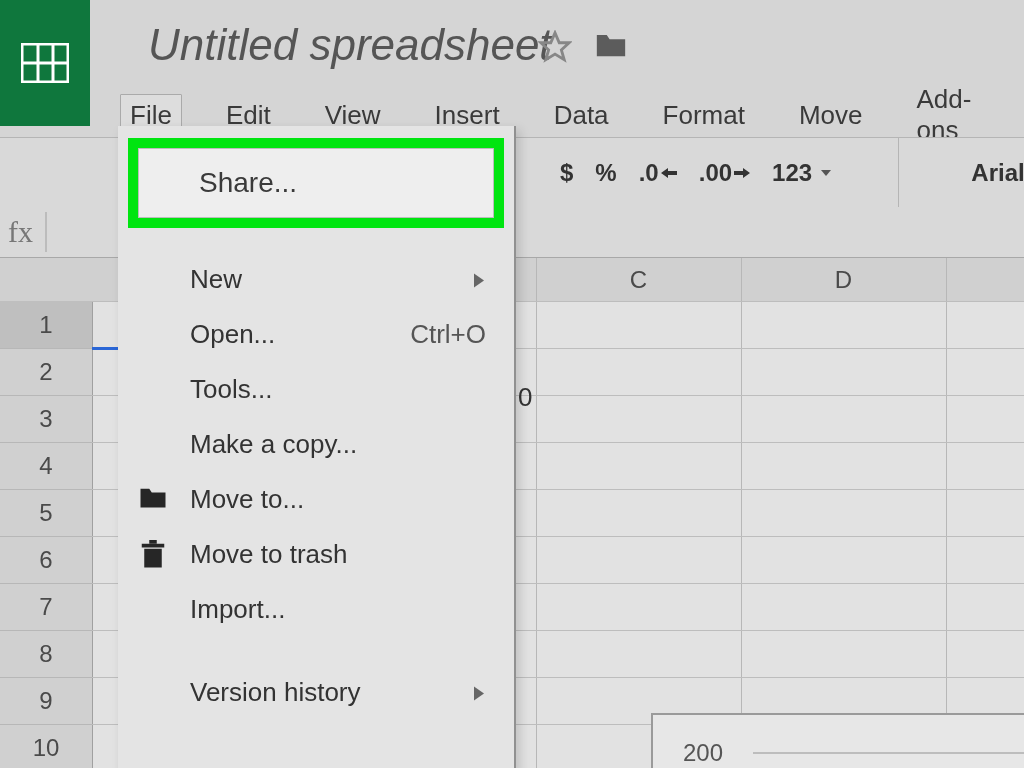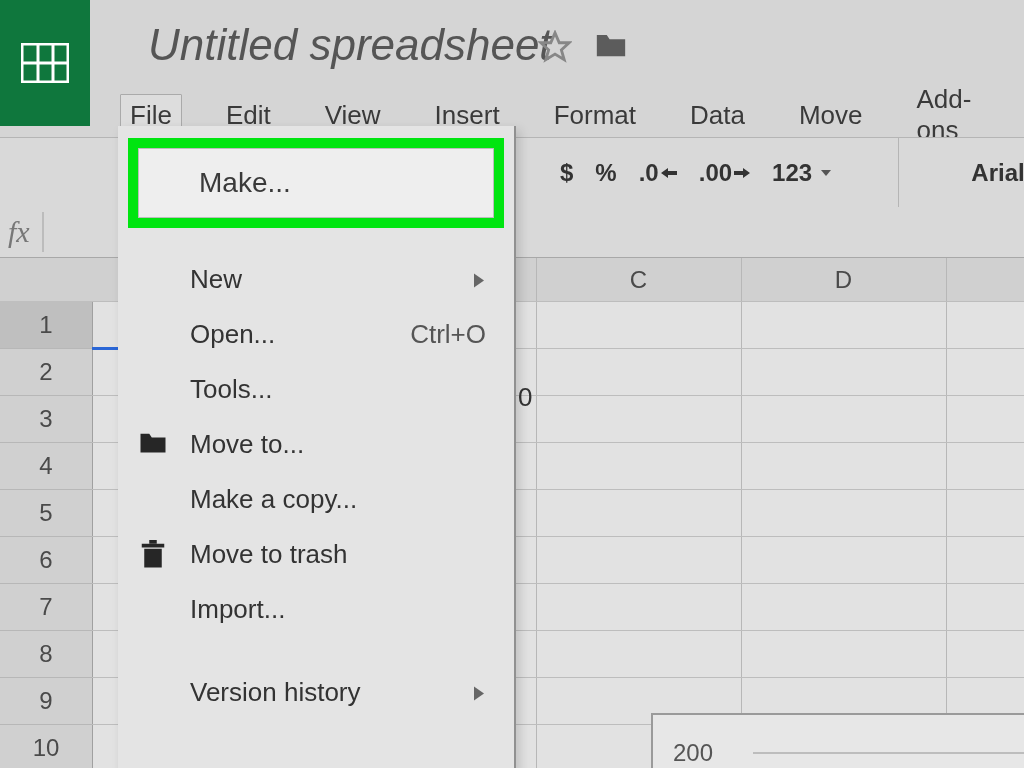--- a/index.html
+++ b/index.html
@@ -95,21 +95,20 @@
   .formula-bar {
     position: absolute;
     left: 0; top: 207px;
     right: 0; height: 50px;
     border-bottom: 2px solid #a8a8a8;
     background: #d9d9d9;
     display: flex; align-items: center;
     padding-left: 4px;
   }
   .fx-label {
-    font-style: italic;
     color: #777;
     font-size: 30px;
     font-family: "Times New Roman", serif;
     padding: 0 12px 0 4px;
   }
   .fx-sep {
     width: 2px; height: 40px; background: #bcbcbc; margin-right: 8px;
   }
 
   
@@ -181,21 +180,21 @@
     position: absolute;
     left: 651px;
     top: 455px;
     right: -2px;
     bottom: -2px;
     background: #e7e7e7;
     border: 2px solid #9a9a9a;
   }
   .chart-panel .tick {
     position: absolute;
-    left: 20px;
+    left: 30px;
     font-size: 24px;
     color: #555;
   }
   .chart-panel .gridline {
     position: absolute;
     left: 100px; right: 0;
     height: 2px;
     background: #bdbdbd;
   }
 
@@ -274,22 +273,22 @@
   <svg viewBox="0 0 24 20">
     <path d="M2 3 h7 l2 3 h11 v12 h-20 z"></path>
   </svg>
 </div>
 
 <div class="menubar">
   <div class="menu-item active">File</div>
   <div class="menu-item">Edit</div>
   <div class="menu-item">View</div>
   <div class="menu-item">Insert</div>
+  <div class="menu-item">Data</div>
   <div class="menu-item">Format</div>
-  <div class="menu-item">Data</div>
   <div class="menu-item">Move</div>
   <div class="menu-item">Add-ons</div>
   <div class="menu-item">Help</div>
 </div>
 
 <div class="toolbar">
   <div class="group nums">
     <span class="tool-item" style="font-weight:bold">$</span>
     <span class="tool-item" style="font-weight:bold">%</span>
     <span class="tool-item">
@@ -366,21 +365,21 @@
 
   <div class="chart-panel">
     <div class="tick" style="top:24px">200</div>
     <div class="gridline" style="top:37px"></div>
 
   </div>
 </div>
 
 <div class="dropdown">
   <div class="dd-share-wrap">
-    <div class="dd-share">Make...</div>
+    <div class="dd-share">Share...</div>
   </div>
 
   <div class="dd-item">
     <span>New</span>
     <span class="sub-arrow">
       <svg width="14" height="16" viewBox="0 0 14 16">
           <path d="M2 1 L12 8 L2 15 Z" fill="#666"></path>
         </svg>
     </span>
   </div>
@@ -388,30 +387,30 @@
   <div class="dd-item">
     <span>Open...</span>
     <span class="shortcut">Ctrl+O</span>
   </div>
 
   <div class="dd-item">
     <span>Tools...</span>
   </div>
 
   <div class="dd-item">
+    <span>Make a copy...</span>
+  </div>
+
+  <div class="dd-item">
     <span class="lead-icon">
       <svg viewBox="0 0 24 20" fill="#262626">
           <path d="M2 3 h7 l2 3 h11 v12 h-20 z"></path>
         </svg>
     </span>
     <span>Move to...</span>
-  </div>
-
-  <div class="dd-item">
-    <span>Make a copy...</span>
   </div>
 
   <div class="dd-item">
     <span class="lead-icon">
       <svg viewBox="0 0 24 24" fill="#262626">
           <rect x="5" y="7" width="14" height="15"></rect>
           <rect x="3" y="3" width="18" height="3"></rect>
           <rect x="9" y="0" width="6" height="3"></rect>
         </svg>
     </span>

